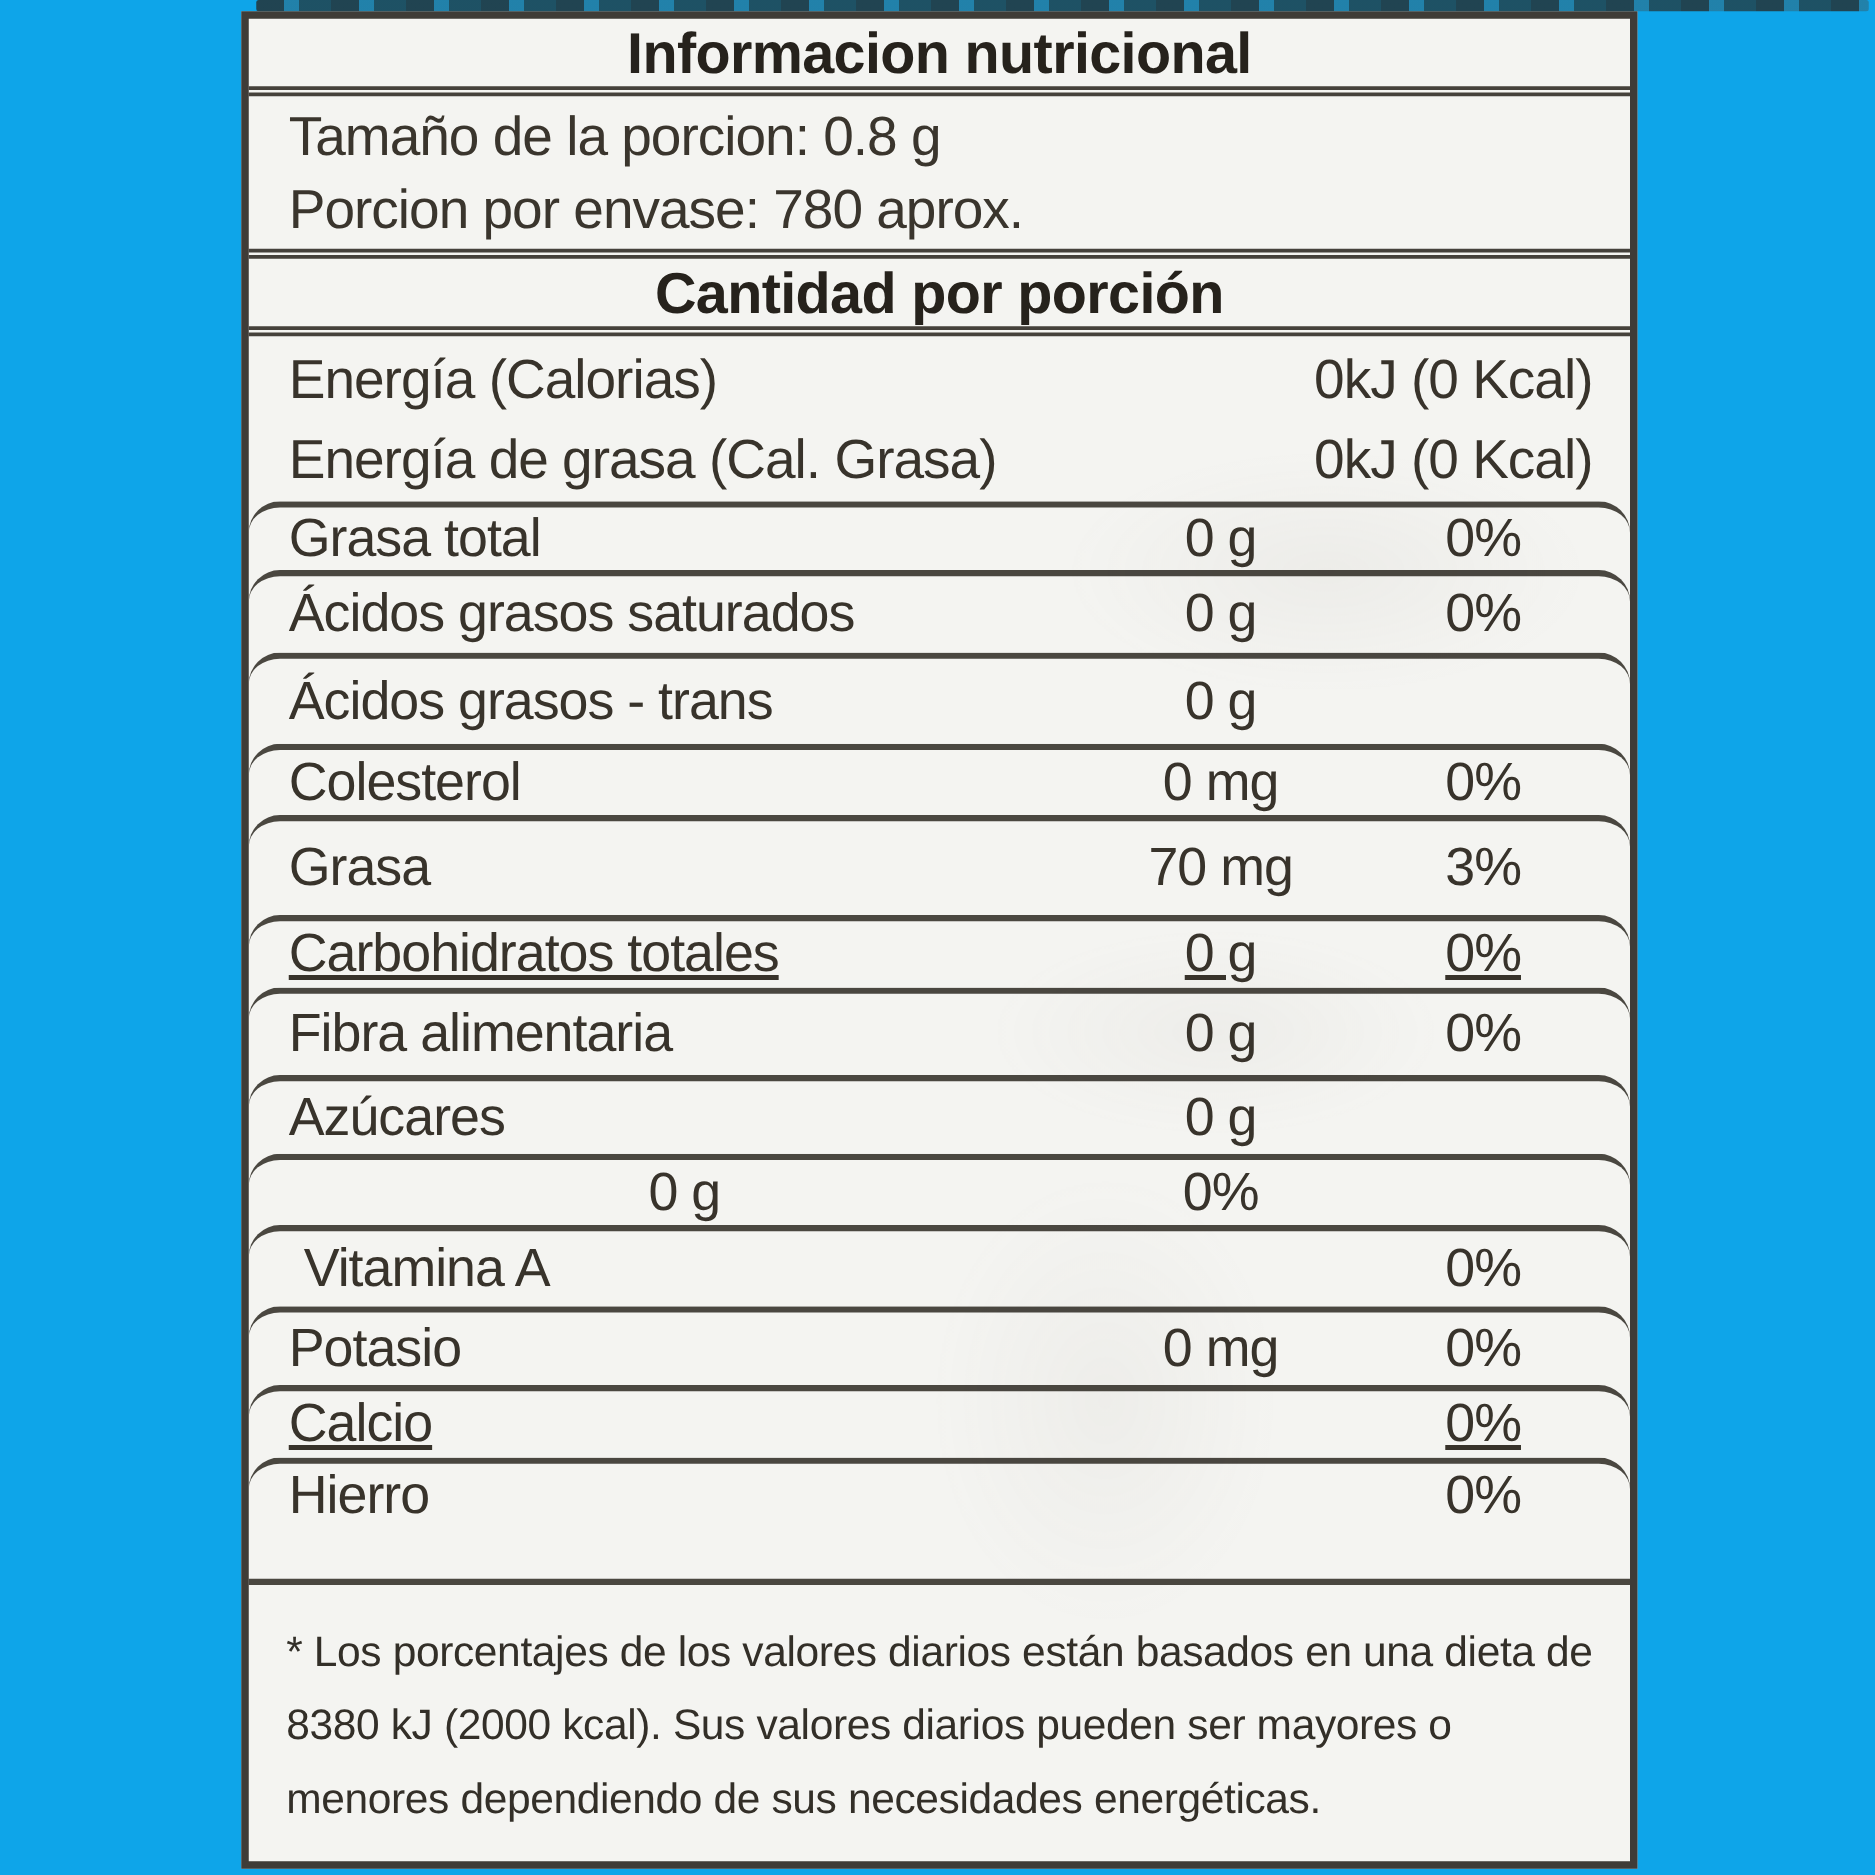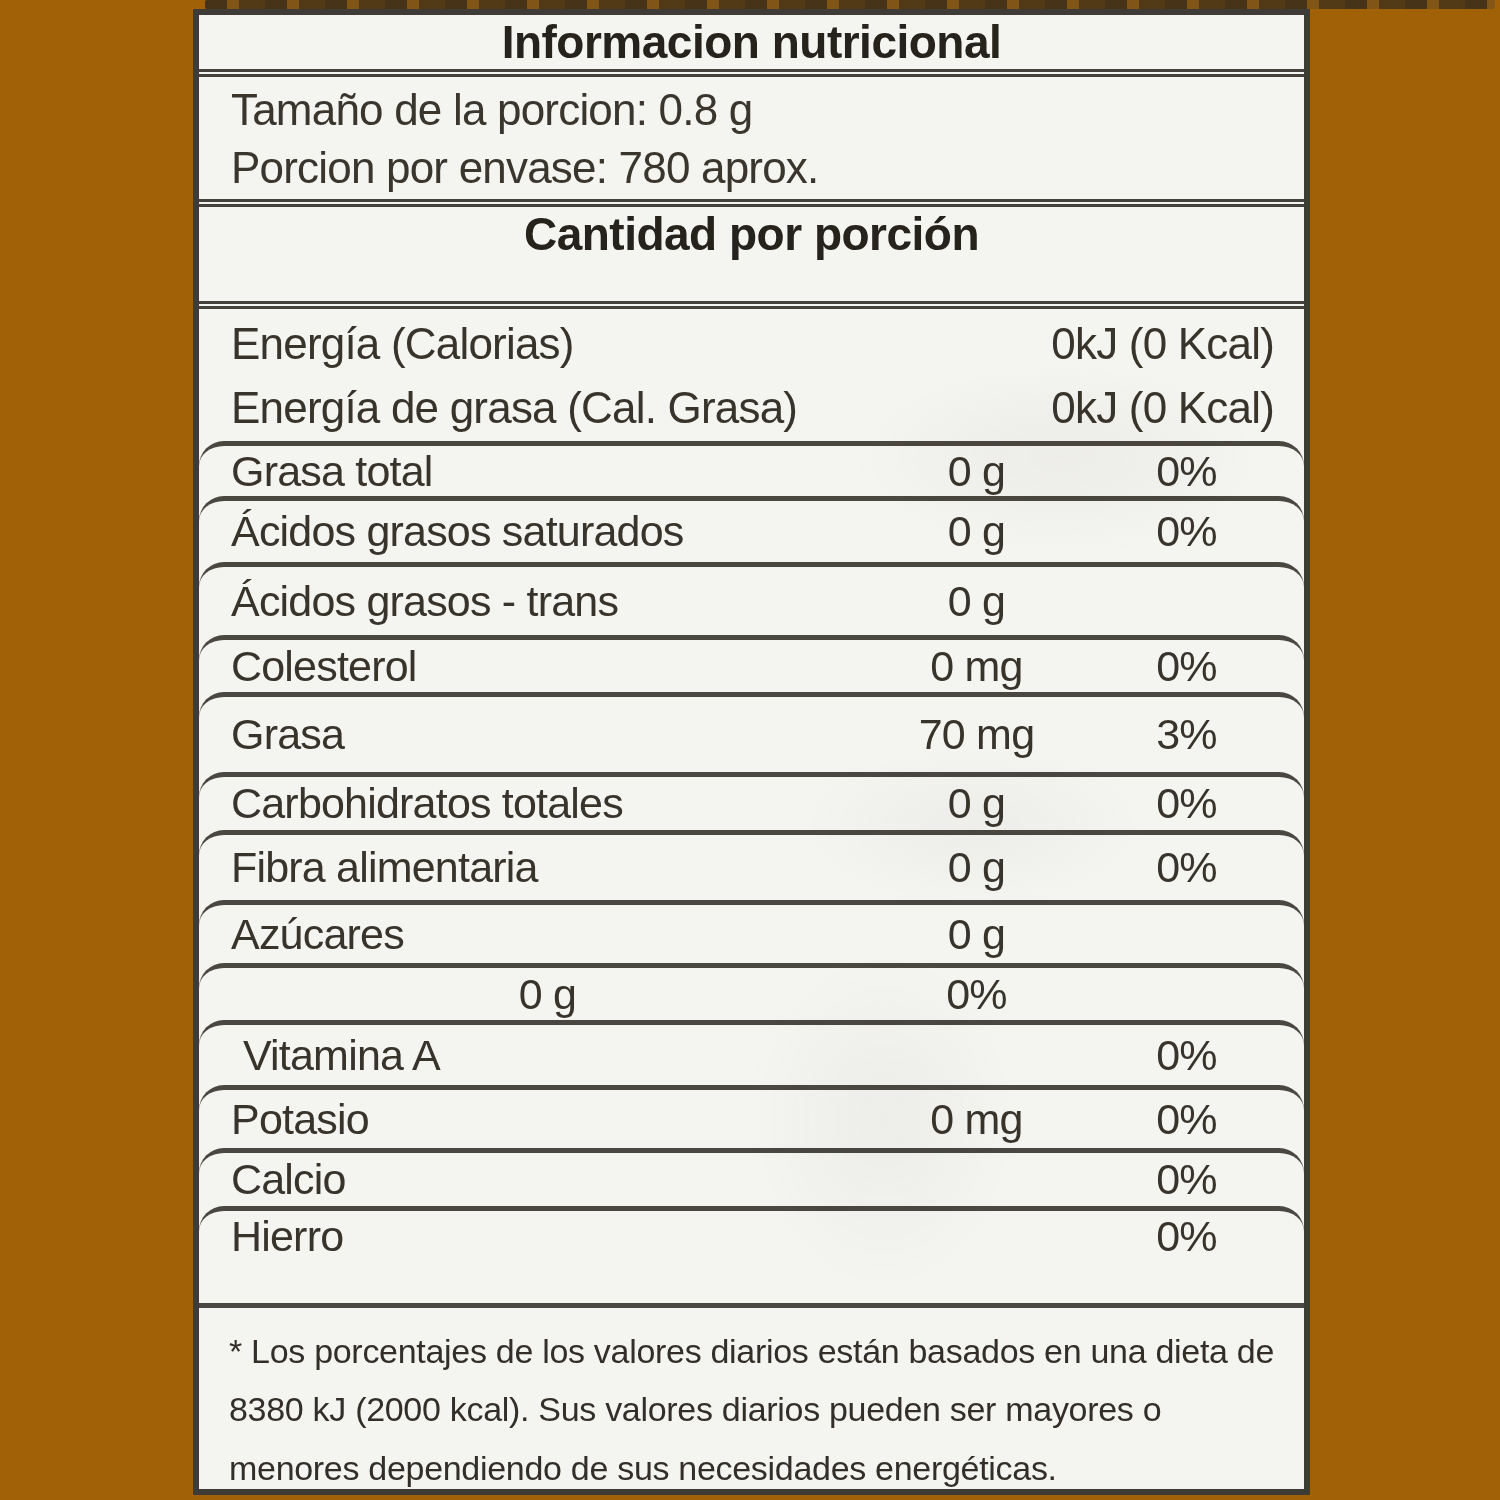--- a/index.html
+++ b/index.html
@@ -8,21 +8,21 @@
     width: 1500px;
     height: 1500px;
     background: #ffffff;
     font-family: "Liberation Sans", "DejaVu Sans", sans-serif;
     overflow: hidden;
   }
   .photo {
     position: relative;
     width: 1500px;
     height: 1500px;
-    background: #a16207;
+    background: #0ea5e9;
   }
   
   .top-smudge {
     position: absolute;
     left: 205px;
     top: 0;
     width: 1290px;
     height: 9px;
     background: repeating-linear-gradient(90deg,
       rgba(40,36,30,0.75) 0 22px,
@@ -90,21 +90,20 @@
   }
   .energy-row {
     min-height: 119px;
     padding: 10px 30px 8px 32px;
     display: flex;
     flex-direction: column;
     justify-content: center;
     gap: 14px;
     font-size: 44px;
     letter-spacing: -0.8px;
-    margin-top: 40px;
   }
   .energy-line { display: flex; justify-content: space-between; }
   .dv-row {
     min-height: 64px;
     display: flex;
     align-items: center;
     justify-content: flex-end;
     padding-right: 38px;
     font-size: 44px;
     letter-spacing: -0.5px;
@@ -115,21 +114,21 @@
     align-items: center;
     padding-left: 32px;
     padding-right: 20px;
     font-size: 43px;
     letter-spacing: -0.8px;
     border-radius: 25px;
   }
   .nrow .amt { text-align: center; }
   .nrow .dv  { text-align: center; }
   .h55 { min-height: 55px; } .h66 { min-height: 66px; } .h73 { min-height: 73px; }
-  .h57 { min-height: 57px; } .h80 { min-height: 80px; } .h58 { min-height: 58px; }
+  .h57 { min-height: 57px; } .h80 { min-height: 80px; } .h58 { min-height: 58px; text-decoration: underline; }
   .h70 { min-height: 70px; } .h65 { min-height: 65px; padding-left: 44px; } .h63 { min-height: 63px; }
   .h56 { min-height: 56px; }
   .foot {
     flex: 1 1 auto;
     padding: 14px 28px 10px 30px;
     font-size: 34px;
     line-height: 1.72;
     letter-spacing: -0.3px;
     color: #332f28;
     display: flex;

